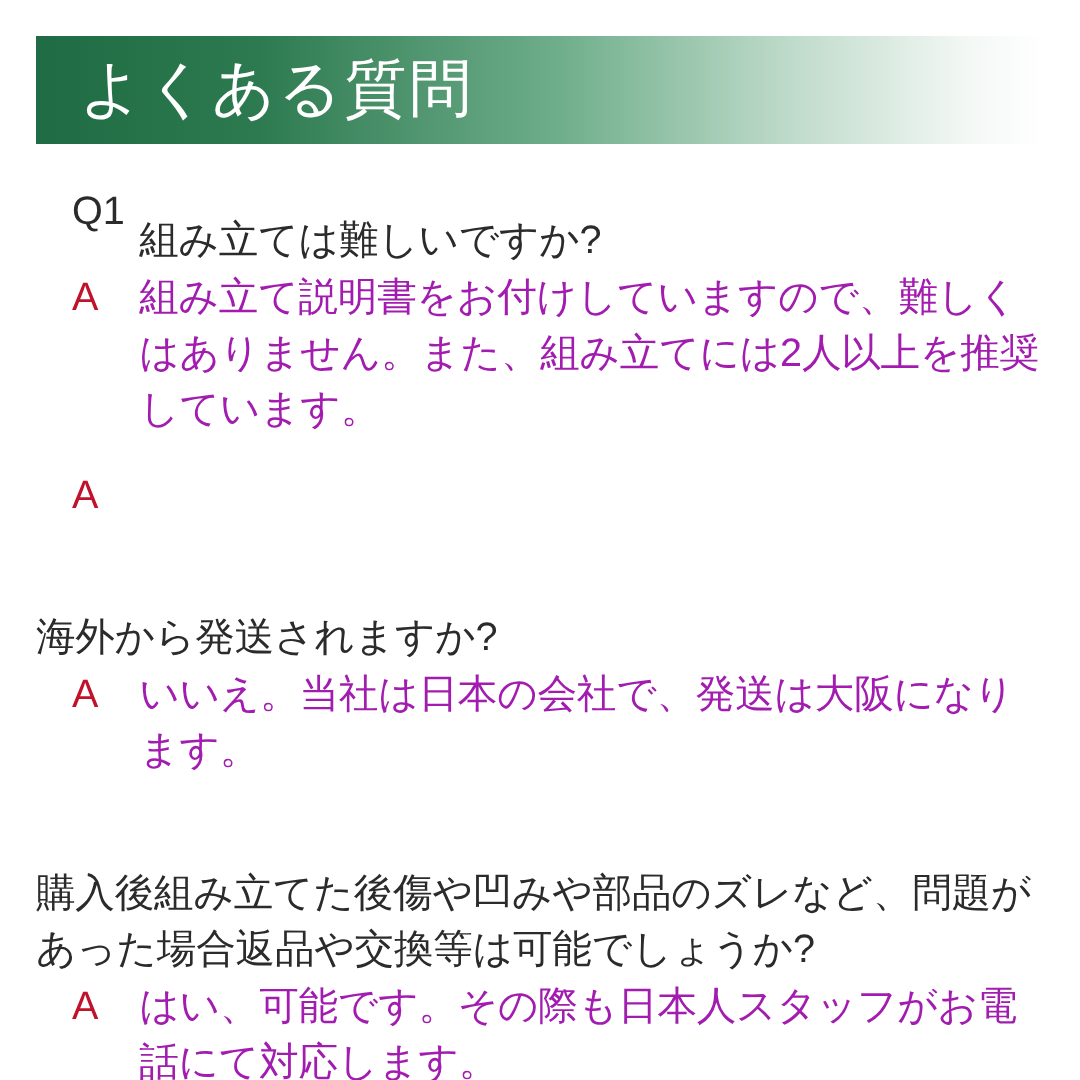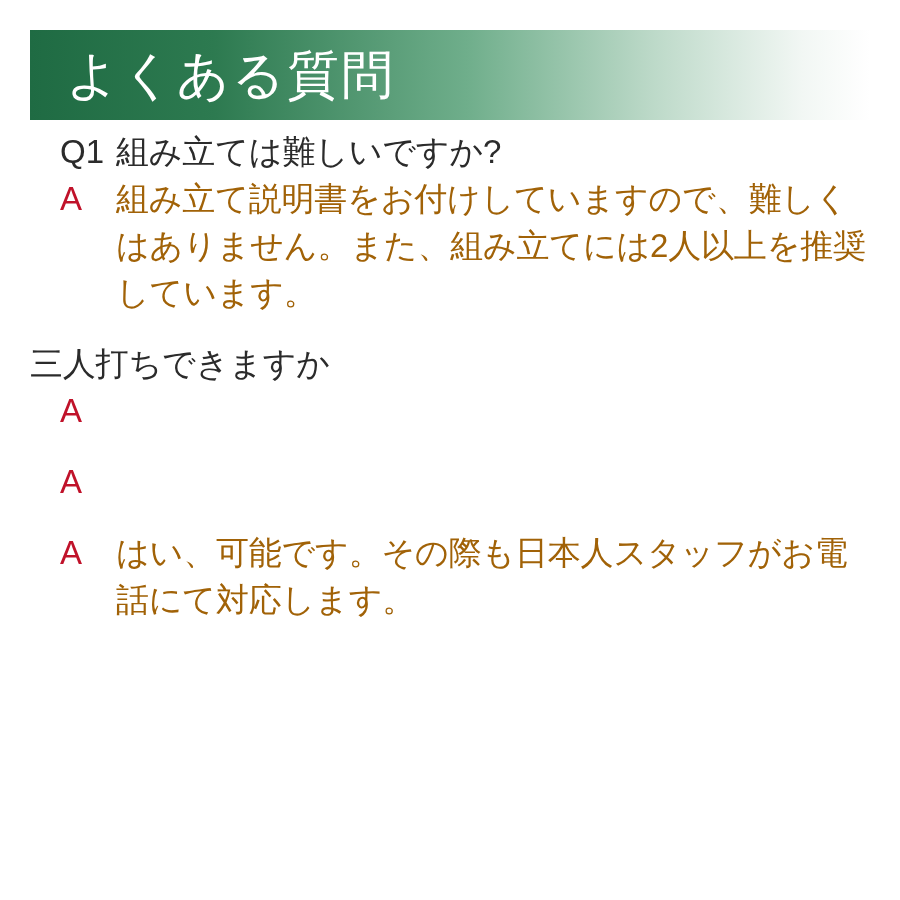--- a/index.html
+++ b/index.html
@@ -75,23 +75,24 @@
   }
   .text {
     flex: 1 1 auto;
     font-size: 33px;
     line-height: 47px;
     letter-spacing: -0.2px;
     word-break: break-all;
   }
   .text-q {
     color: #2b2b2b;
+    margin-top: 48px;
   }
   .text-a {
-    color: #a16207;
+    color: #a21caf;
   }
   .q-row { margin-bottom: 0px; align-items: center; }
   .a-row { margin-bottom: 0px; }
   .gap { height: 16px; }
 </style>
 </head>
 <body>
 
 <div class="page">
 
@@ -109,41 +110,43 @@
       <div class="row a-row">
         <div class="marker marker-a">A</div>
         <div class="text text-a">組み立て説明書をお付けしていますので、難しくはありません。また、組み立てには2人以上を推奨しています。</div>
       </div>
     </div>
 
     <div class="gap"></div>
 
     <div class="faq-block">
       <div class="row q-row">
-        <div class="text text-q">三人打ちできますか</div>
       </div>
       <div class="row a-row">
         <div class="marker marker-a">A</div>
       </div>
     </div>
 
     <div class="gap"></div>
 
     <div class="faq-block">
       <div class="row q-row">
+        <div class="text text-q">海外から発送されますか?</div>
       </div>
       <div class="row a-row">
         <div class="marker marker-a">A</div>
+        <div class="text text-a">いいえ。当社は日本の会社で、発送は大阪になります。</div>
       </div>
     </div>
 
     <div class="gap"></div>
 
     <div class="faq-block">
       <div class="row q-row">
+        <div class="text text-q">購入後組み立てた後傷や凹みや部品のズレなど、問題があった場合返品や交換等は可能でしょうか?</div>
       </div>
       <div class="row a-row">
         <div class="marker marker-a">A</div>
         <div class="text text-a">はい、可能です。その際も日本人スタッフがお電話にて対応します。</div>
       </div>
     </div>
 
   </div>
 </div>
 

